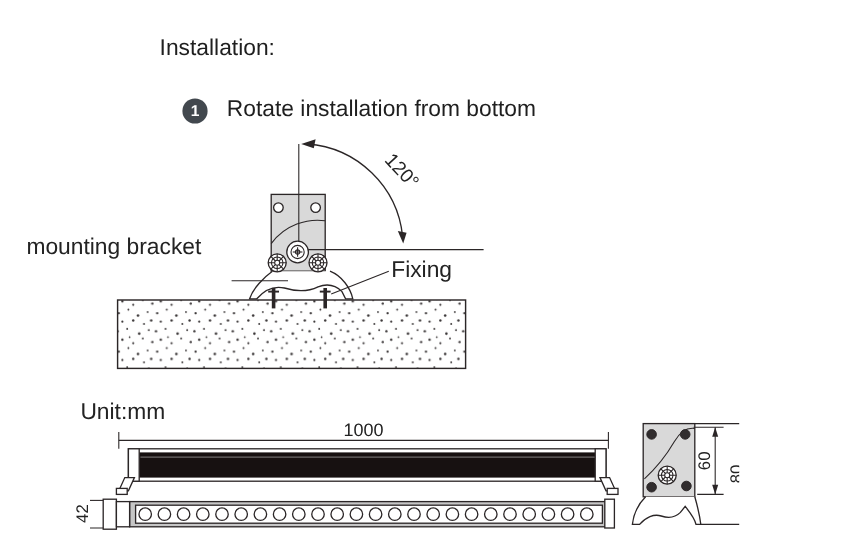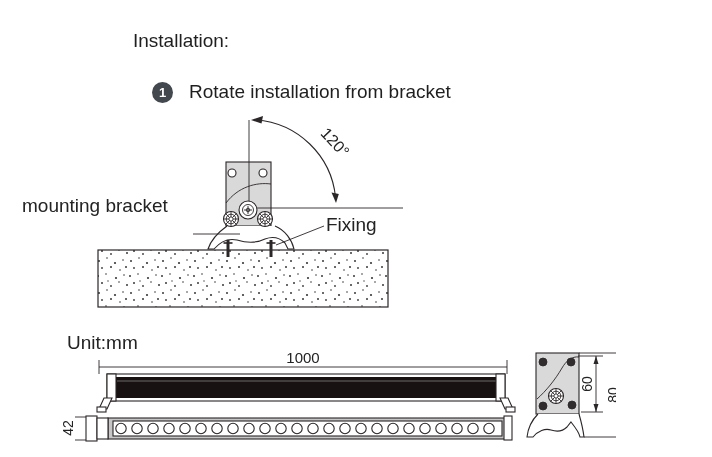--- a/index.html
+++ b/index.html
@@ -22,21 +22,21 @@
 </style>
 </head>
 <body>
 
 <div class="canvas">
 
   <div class="title">Installation:</div>
 
   <div class="step">
     <span class="badge">1</span>
-    <span class="step-label">Rotate installation from bracket</span>
+    <span class="step-label">Rotate installation from bottom</span>
   </div>
 
   <svg class="art" width="712" height="457" viewBox="0 0 712 457">
     <defs>
       <pattern id="stipple" width="32" height="32" patternUnits="userSpaceOnUse">
         <g fill="#3a3637">
           <circle cx="3" cy="5" r="1"></circle>
             <circle cx="11" cy="2" r="0.8"></circle>
           <circle cx="19" cy="7" r="1.1"></circle>
             <circle cx="27" cy="4" r="0.8"></circle>

